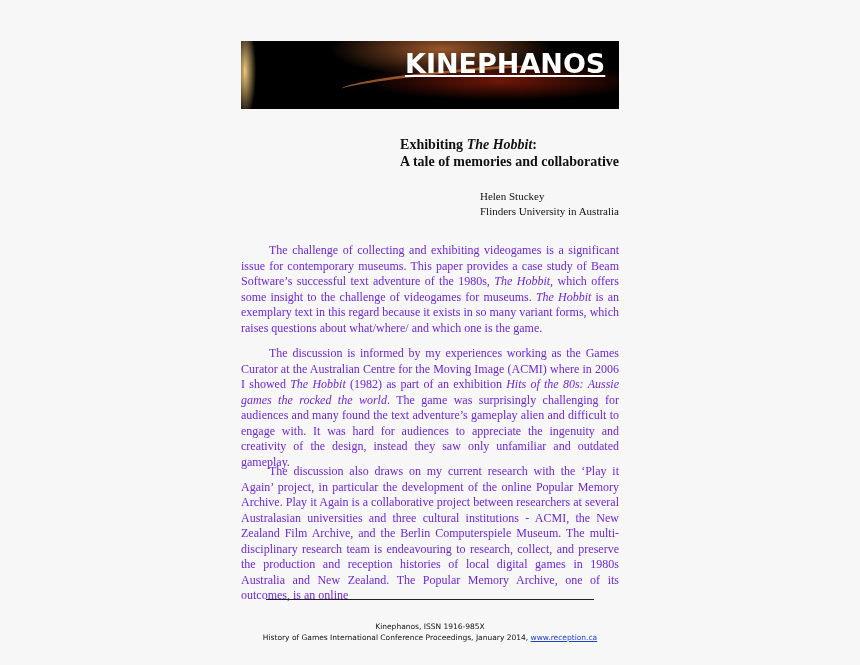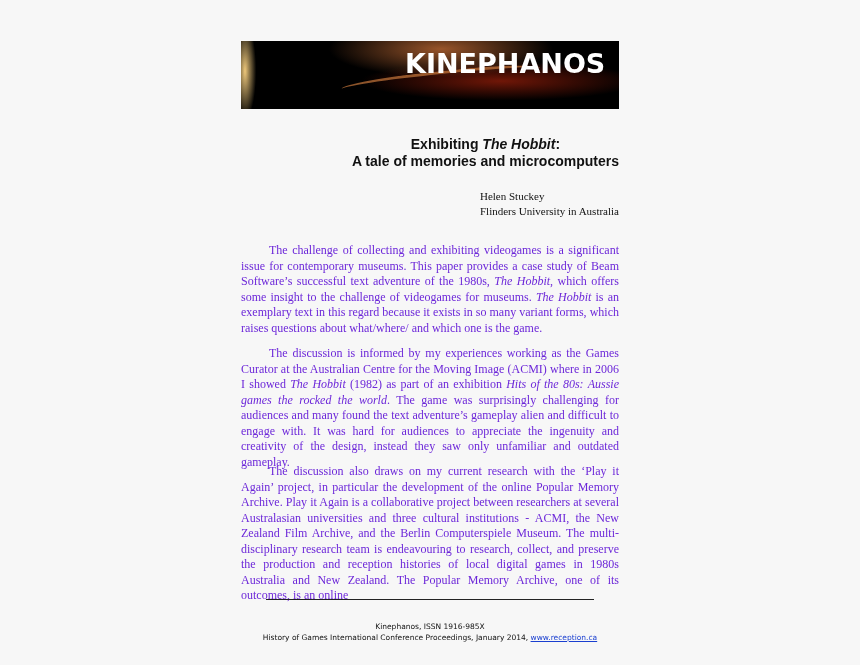--- a/index.html
+++ b/index.html
@@ -45,27 +45,28 @@
   .banner .logo-text {
     position: absolute;
     left: 164px;
     top: 7px;
     font-family: "DejaVu Sans", sans-serif;
     font-weight: bold;
     font-size: 27px;
     color: #ffffff;
     letter-spacing: 0px;
     line-height: 32px;
+    text-decoration: underline;
   }
   .title-block {
     position: absolute;
     right: 241px;
     top: 136px;
-    text-align: center;
-    font-family: Liberation Sans, sans-serif;
+    text-align: left;
+    font-family: Liberation Serif, serif;
     font-weight: bold;
     font-size: 14px;
     line-height: 17px;
     color: #111;
   }
   .title-block i { font-style: italic; }
   .author-block {
     position: absolute;
     right: 241px;
     top: 189px;
@@ -122,21 +123,21 @@
 <div class="page">
 
   <div class="banner">
     <div class="glow"></div>
     <div class="stripe"></div>
     <div class="logo-text">KINEPHANOS</div>
   </div>
 
   <div class="title-block">
     <div><span>Exhibiting </span><i>The Hobbit</i><span>:</span></div>
-    <div>A tale of memories and microcomputers</div>
+    <div>A tale of memories and collaborative</div>
   </div>
 
   <div class="author-block">
     <div>Helen Stuckey</div>
     <div>Flinders University in Australia</div>
   </div>
 
   <p class="body-text p1"><span>The challenge of collecting and exhibiting videogames is a significant issue for contemporary museums. This paper provides a case study of Beam Software’s successful text adventure of the 1980s, </span><i>The Hobbit</i><span>, which offers some insight to the challenge of videogames for museums.  </span><i>The Hobbit</i><span> is an exemplary text in this regard because it exists in so many variant forms, which raises questions about what/where/ and which one is the game.</span></p>
 
   <p class="body-text p2"><span>The discussion is informed by my experiences working as the Games Curator at the Australian Centre for the Moving Image (ACMI) where in 2006 I showed </span><i>The Hobbit</i><span> (1982) as part of an exhibition </span><i>Hits of the 80s: Aussie games the rocked the world</i><span>. The game was surprisingly challenging for audiences and many found the text adventure’s gameplay alien and difficult to engage with. It was hard for audiences to appreciate the ingenuity and creativity of the design, instead they saw only unfamiliar and outdated gameplay.</span></p>

